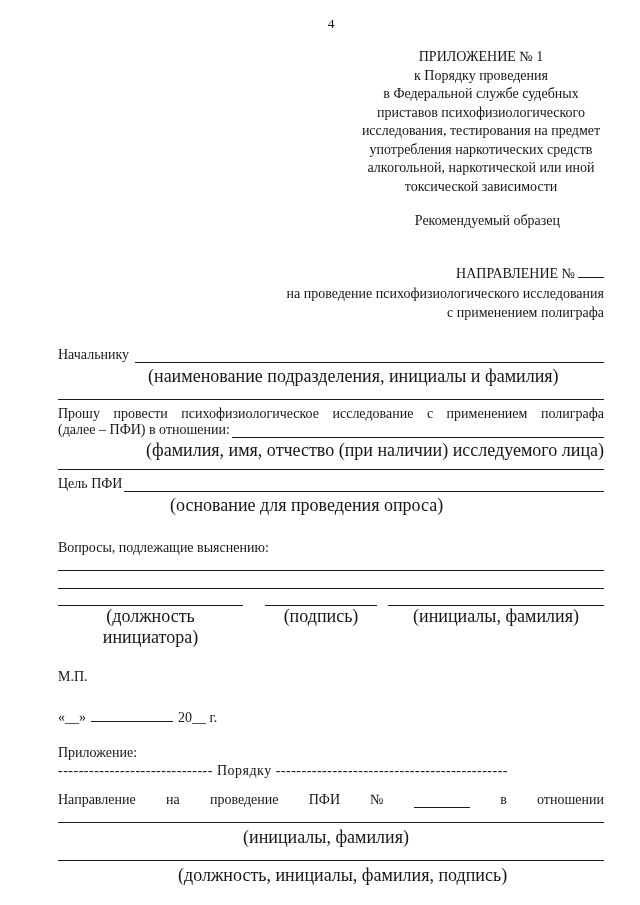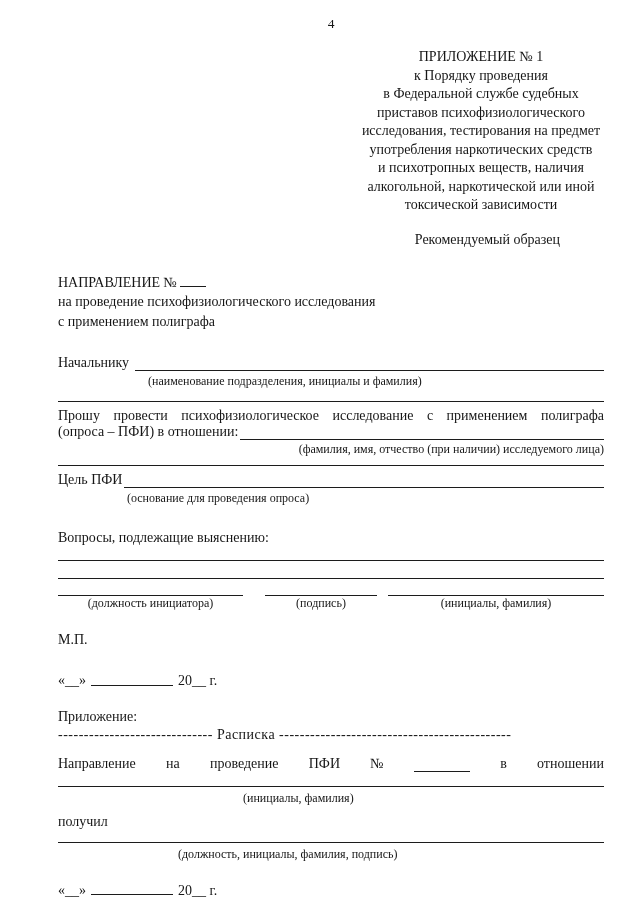--- a/index.html
+++ b/index.html
@@ -14,33 +14,33 @@
     width:640px;height:905px;
     padding:16px 36px 10px 58px;
     overflow:hidden;background:#fff;
   }
   .page-number{text-align:center;font-size:13.5px;}
   .appendix{
     width:302px;margin:16px -28px 0 auto;
     text-align:center;line-height:18.5px;
   }
   .sample-note{text-align:right;padding-right:44px;margin-top:17px;}
-  .title-block{text-align:left;margin-top:25px;line-height:19.5px;}
+  .title-block{text-align:right;margin-top:35px;line-height:19.5px;}
   .blank{
     display:inline-block;vertical-align:baseline;
     border-bottom:1.6px solid #1c1c1c;height:0.95em;
   }
   .w26{width:26px;margin-left:3px;}
   .w56{width:56px;}
   .w82{width:82px;margin:0 5px;}
   .field-row{display:flex;align-items:flex-end;}
   .field-row .lbl{white-space:nowrap;}
   .fill{flex:1;border-bottom:1.6px solid #1c1c1c;height:1.02em;margin-left:6px;}
   .fill.tight{margin-left:2px;}
-  .cap{font-size:12px;}
+  .cap{font-size:18px;}
   .cap-under{display:block;width:fit-content;margin-top:3px;}
   .rule{border:0;border-top:1.7px solid #1c1c1c;height:0;margin:0;}
   .just{text-align:justify;text-align-last:justify;}
   .sig-line-row{display:flex;margin-top:16px;}
   .sig-cap-row{display:flex;margin-top:0;}
   .seg1{width:185px;}
   .seg2{width:112px;}
   .seg3{flex:1;}
   .gap1{width:22px;}
   .gap2{width:11px;}
@@ -67,21 +67,20 @@
 
   <div class="page-number">4</div>
 
   <div class="appendix">
     <div>ПРИЛОЖЕНИЕ № 1</div>
     <div>к Порядку проведения</div>
     <div>в Федеральной службе судебных</div>
     <div>приставов психофизиологического</div>
     <div>исследования, тестирования на предмет</div>
     <div>употребления наркотических средств</div>
-    <div>и психотропных веществ, наличия</div>
     <div>алкогольной, наркотической или иной</div>
     <div>токсической зависимости</div>
   </div>
 
   <div class="sample-note">Рекомендуемый образец</div>
 
   <div class="title-block">
     <div><span>НАПРАВЛЕНИЕ №</span><span class="blank w26"></span></div>
     <div>на проведение психофизиологического исследования</div>
     <div>с применением полиграфа</div>
@@ -90,32 +89,32 @@
   <div class="field-row mt24">
     <span class="lbl">Начальнику</span>
     <span class="fill"></span>
   </div>
   <span class="cap cap-under" style="margin-left:90px;">(наименование подразделения, инициалы и фамилия)</span>
 
   <hr class="rule mt12">
 
   <div class="just mt6">Прошу провести психофизиологическое исследование с применением полиграфа</div>
   <div class="field-row">
-    <span class="lbl">(опроса – ПФИ) в отношении:</span>
+    <span class="lbl">(далее – ПФИ) в отношении:</span>
     <span class="fill tight"></span>
   </div>
   <div class="cap right" style="margin-top:2px;">(фамилия, имя, отчество (при наличии) исследуемого лица)</div>
 
   <hr class="rule mt8">
 
   <div class="field-row mt6">
     <span class="lbl">Цель ПФИ</span>
     <span class="fill tight"></span>
   </div>
-  <span class="cap cap-under" style="margin-left:69px;">(основание для проведения опроса)</span>
+  <span class="cap cap-under" style="margin-left:112px;">(основание для проведения опроса)</span>
 
   <div class="mt20">Вопросы, подлежащие выяснению:</div>
 
   <hr class="rule mt14">
   <hr class="rule mt17">
 
   <div class="sig-line-row">
     <div class="seg1 seg-line"></div>
     <div class="gap1"></div>
     <div class="seg2 seg-line"></div>
@@ -133,39 +132,38 @@
   <div class="stamp">М.П.</div>
 
   <div class="date-row">
     <span>«__»</span><span class="blank w82"></span><span>20__ г.</span>
   </div>
 
   <div class="attachment">Приложение:</div>
 
   <div class="divider-row">
     <span>------------------------------</span>
-    <span>Расписка</span>
+    <span>Порядку</span>
     <span>---------------------------------------------</span>
   </div>
 
   <div class="receipt-row">
     <span>Направление</span>
     <span>на</span>
     <span>проведение</span>
     <span>ПФИ</span>
     <span>№</span>
     <span class="blank w56"></span>
     <span>в</span>
     <span>отношении</span>
   </div>
 
   <hr class="rule mt14">
   <span class="cap cap-under" style="margin-left:185px;margin-top:4px;">(инициалы, фамилия)</span>
 
-  <div class="mt8">получил</div>
 
   <hr class="rule mt12">
   <span class="cap cap-under" style="margin-left:120px;margin-top:4px;">(должность, инициалы, фамилия, подпись)</span>
 
   <div class="date-row" style="margin-top:19px;">
     <span>«__»</span><span class="blank w82"></span><span>20__ г.</span>
   </div>
 
 </div>
 

